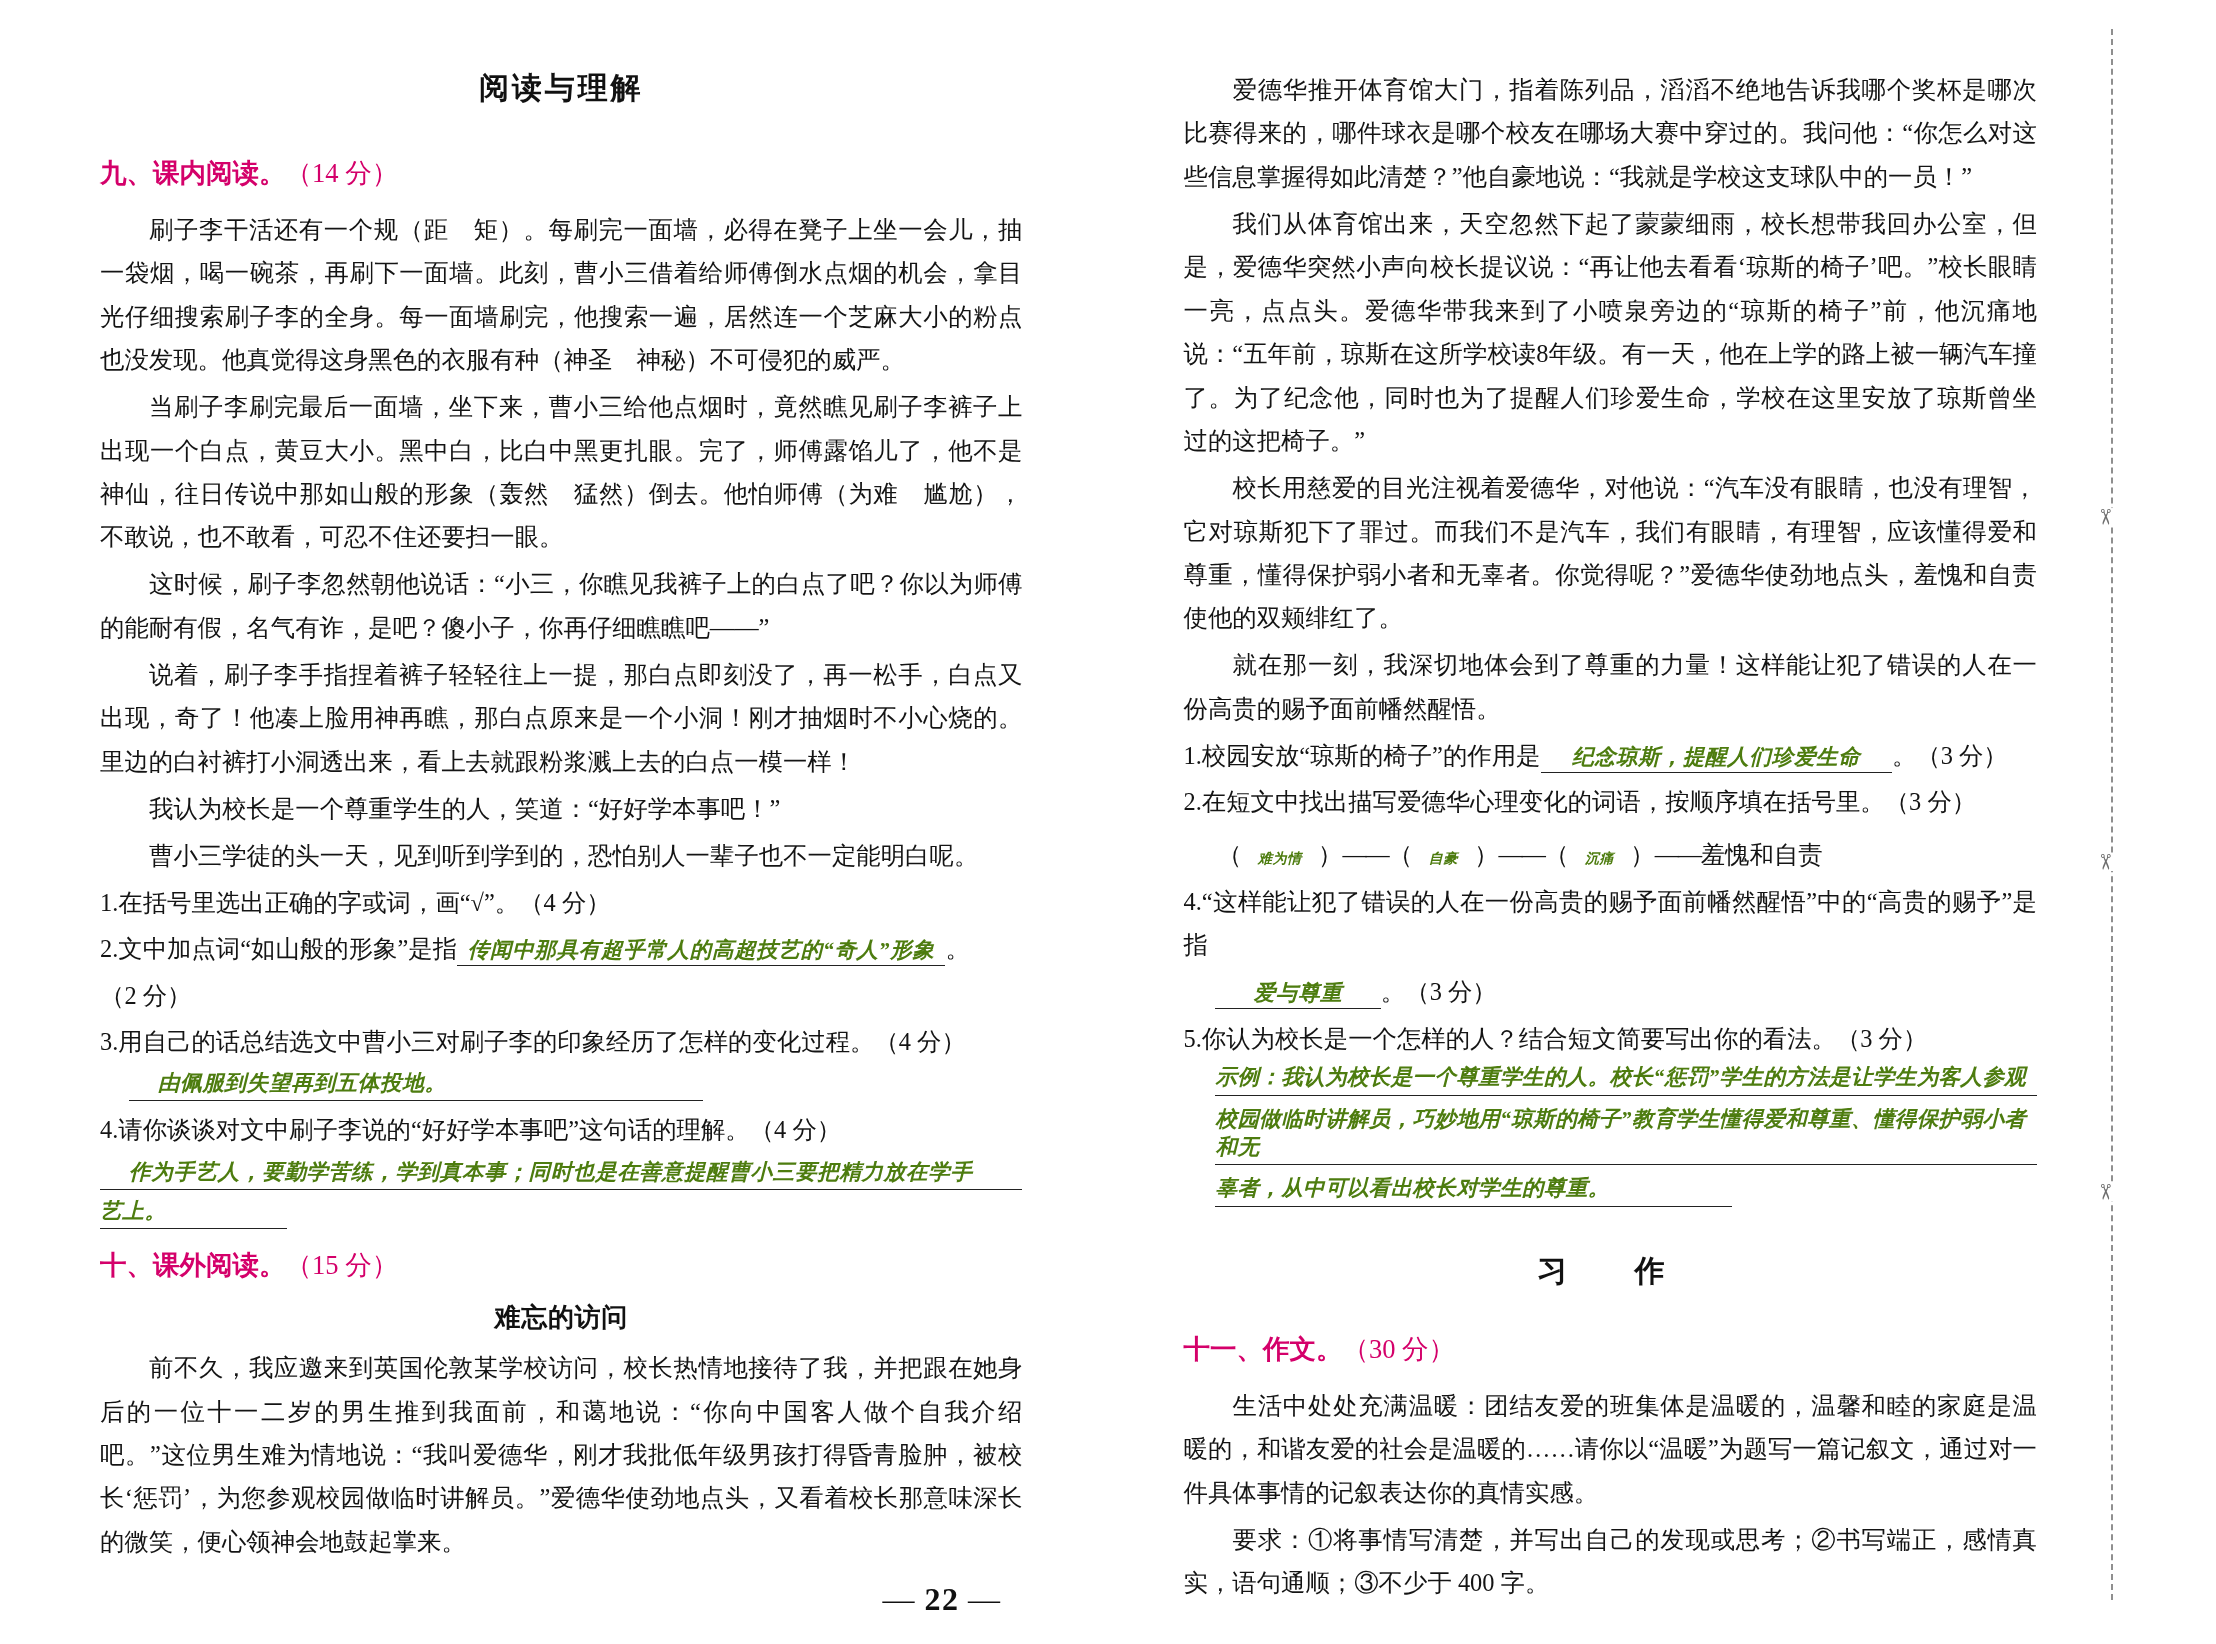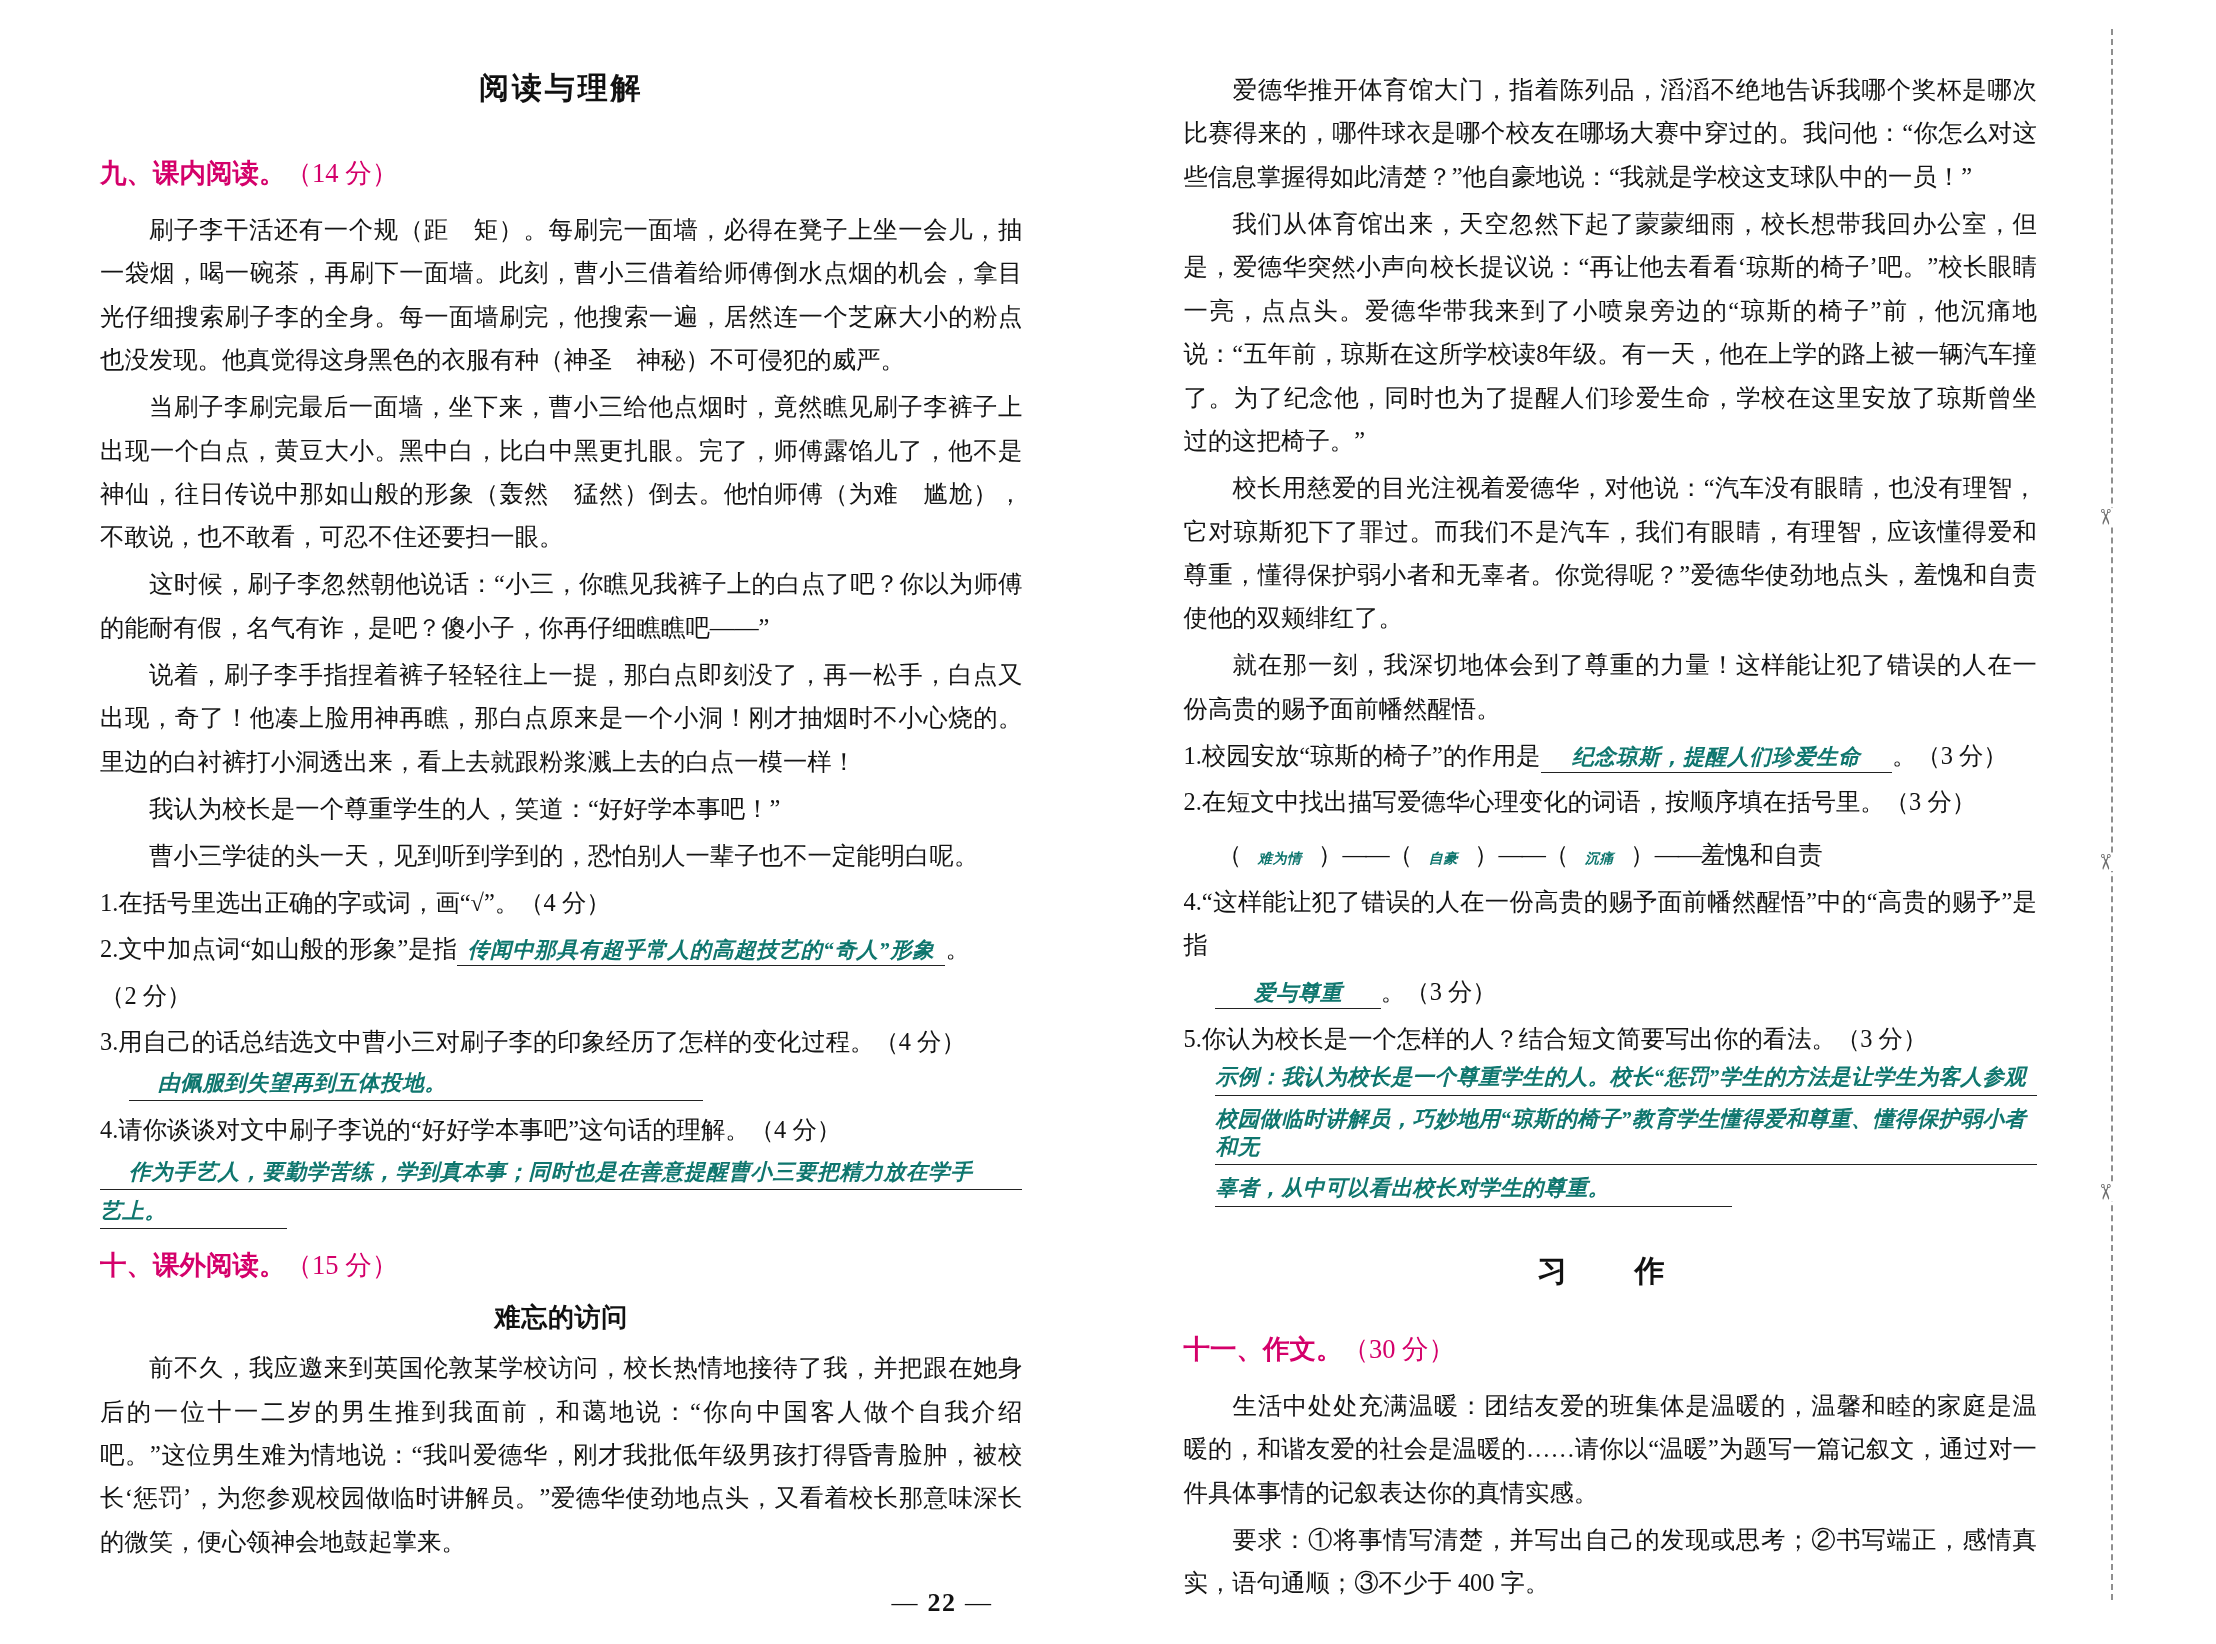--- a/index.html
+++ b/index.html
@@ -105,21 +105,21 @@
   }
   .subline {
     font-size: 24.4px;
     line-height: 1.78;
     margin: 0 0 2.9px 0;
     color: #141414;
   }
 
   
   .ans {
-    color: #0f766e;
+    color: #4d7c0f;
     font-family: "Liberation Serif", "DejaVu Serif", serif;
     font-style: italic;
     font-weight: 600;
     font-size: 21.5px;
     letter-spacing: 0.7px;
     white-space: nowrap;
   }
   .ans-blank {
     display: inline-block;
     border-bottom: 1.4px solid #222;
@@ -157,21 +157,21 @@
   .bracket-chain .ans { font-size: 14px; }
   .dash { letter-spacing: -1.4px; }
 
   
   .pagenum {
     position: absolute;
     bottom: 27px;
     left: 0;
     width: 1884px;
     text-align: center;
-    font-size: 26px;
+    font-size: 32px;
     font-weight: 700;
     color: #111;
     letter-spacing: 1.4px;
   }
   .pagenum .bar {
     font-weight: 400;
     padding: 0 8.6px;
   }
 
   

